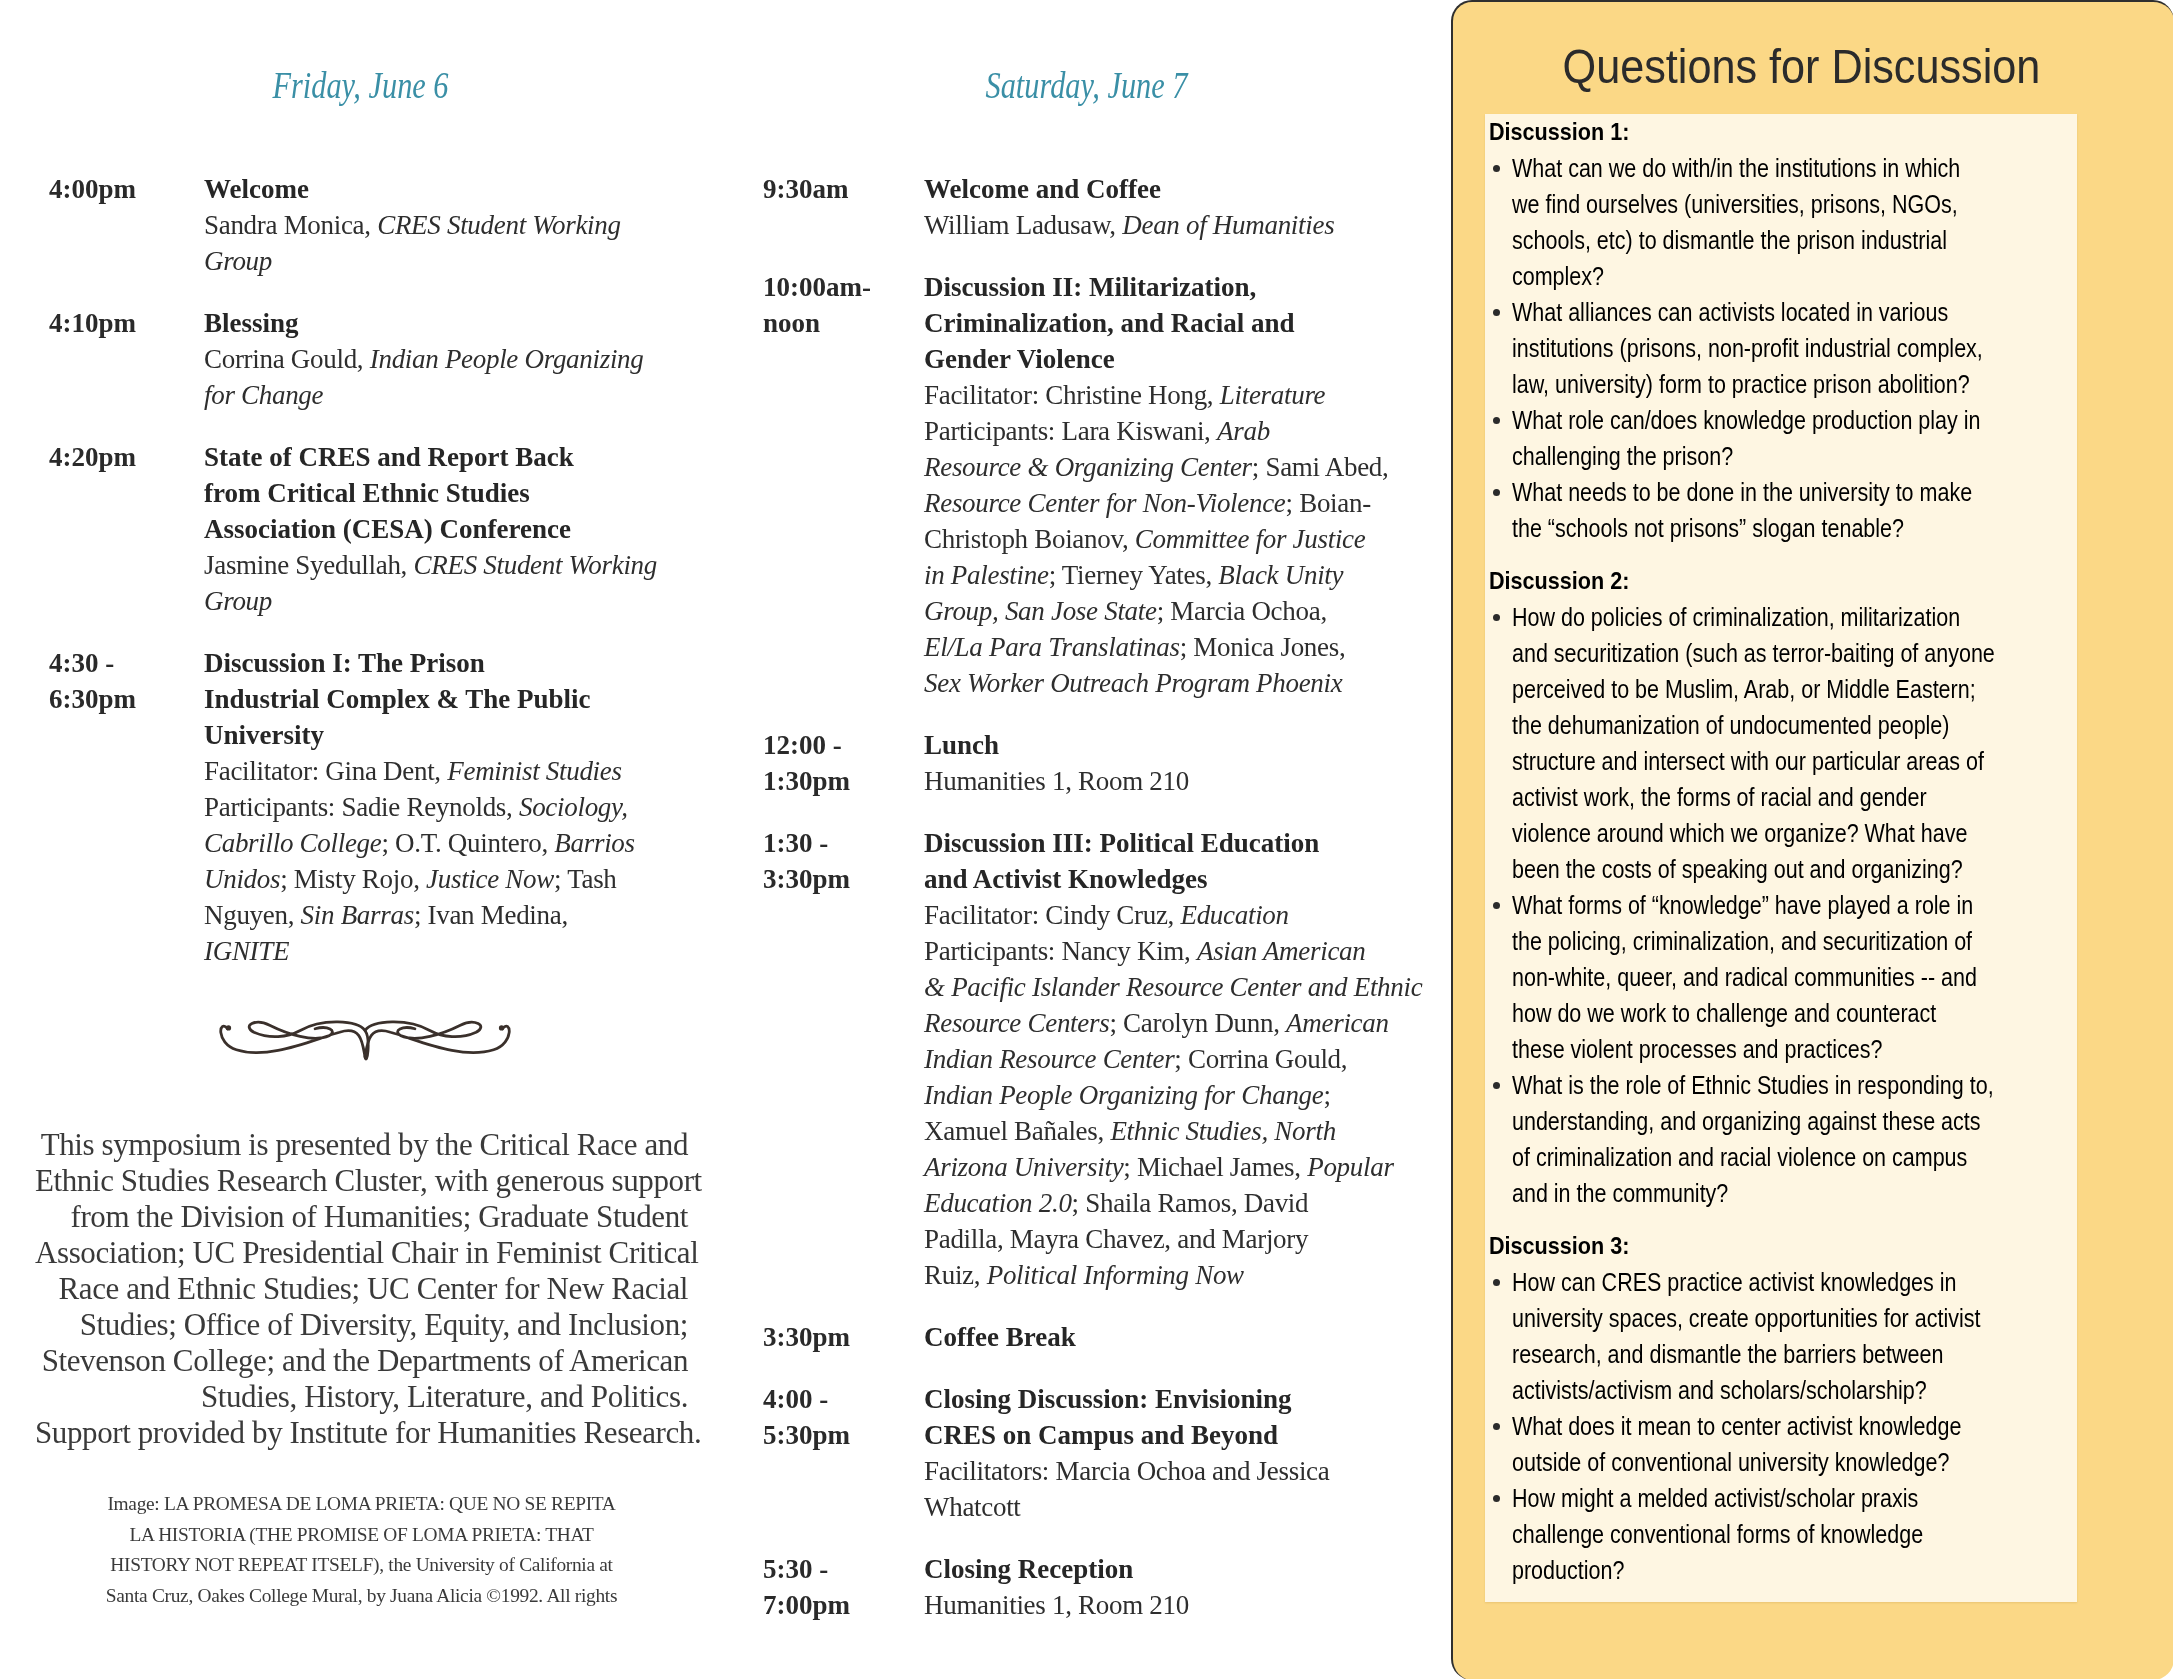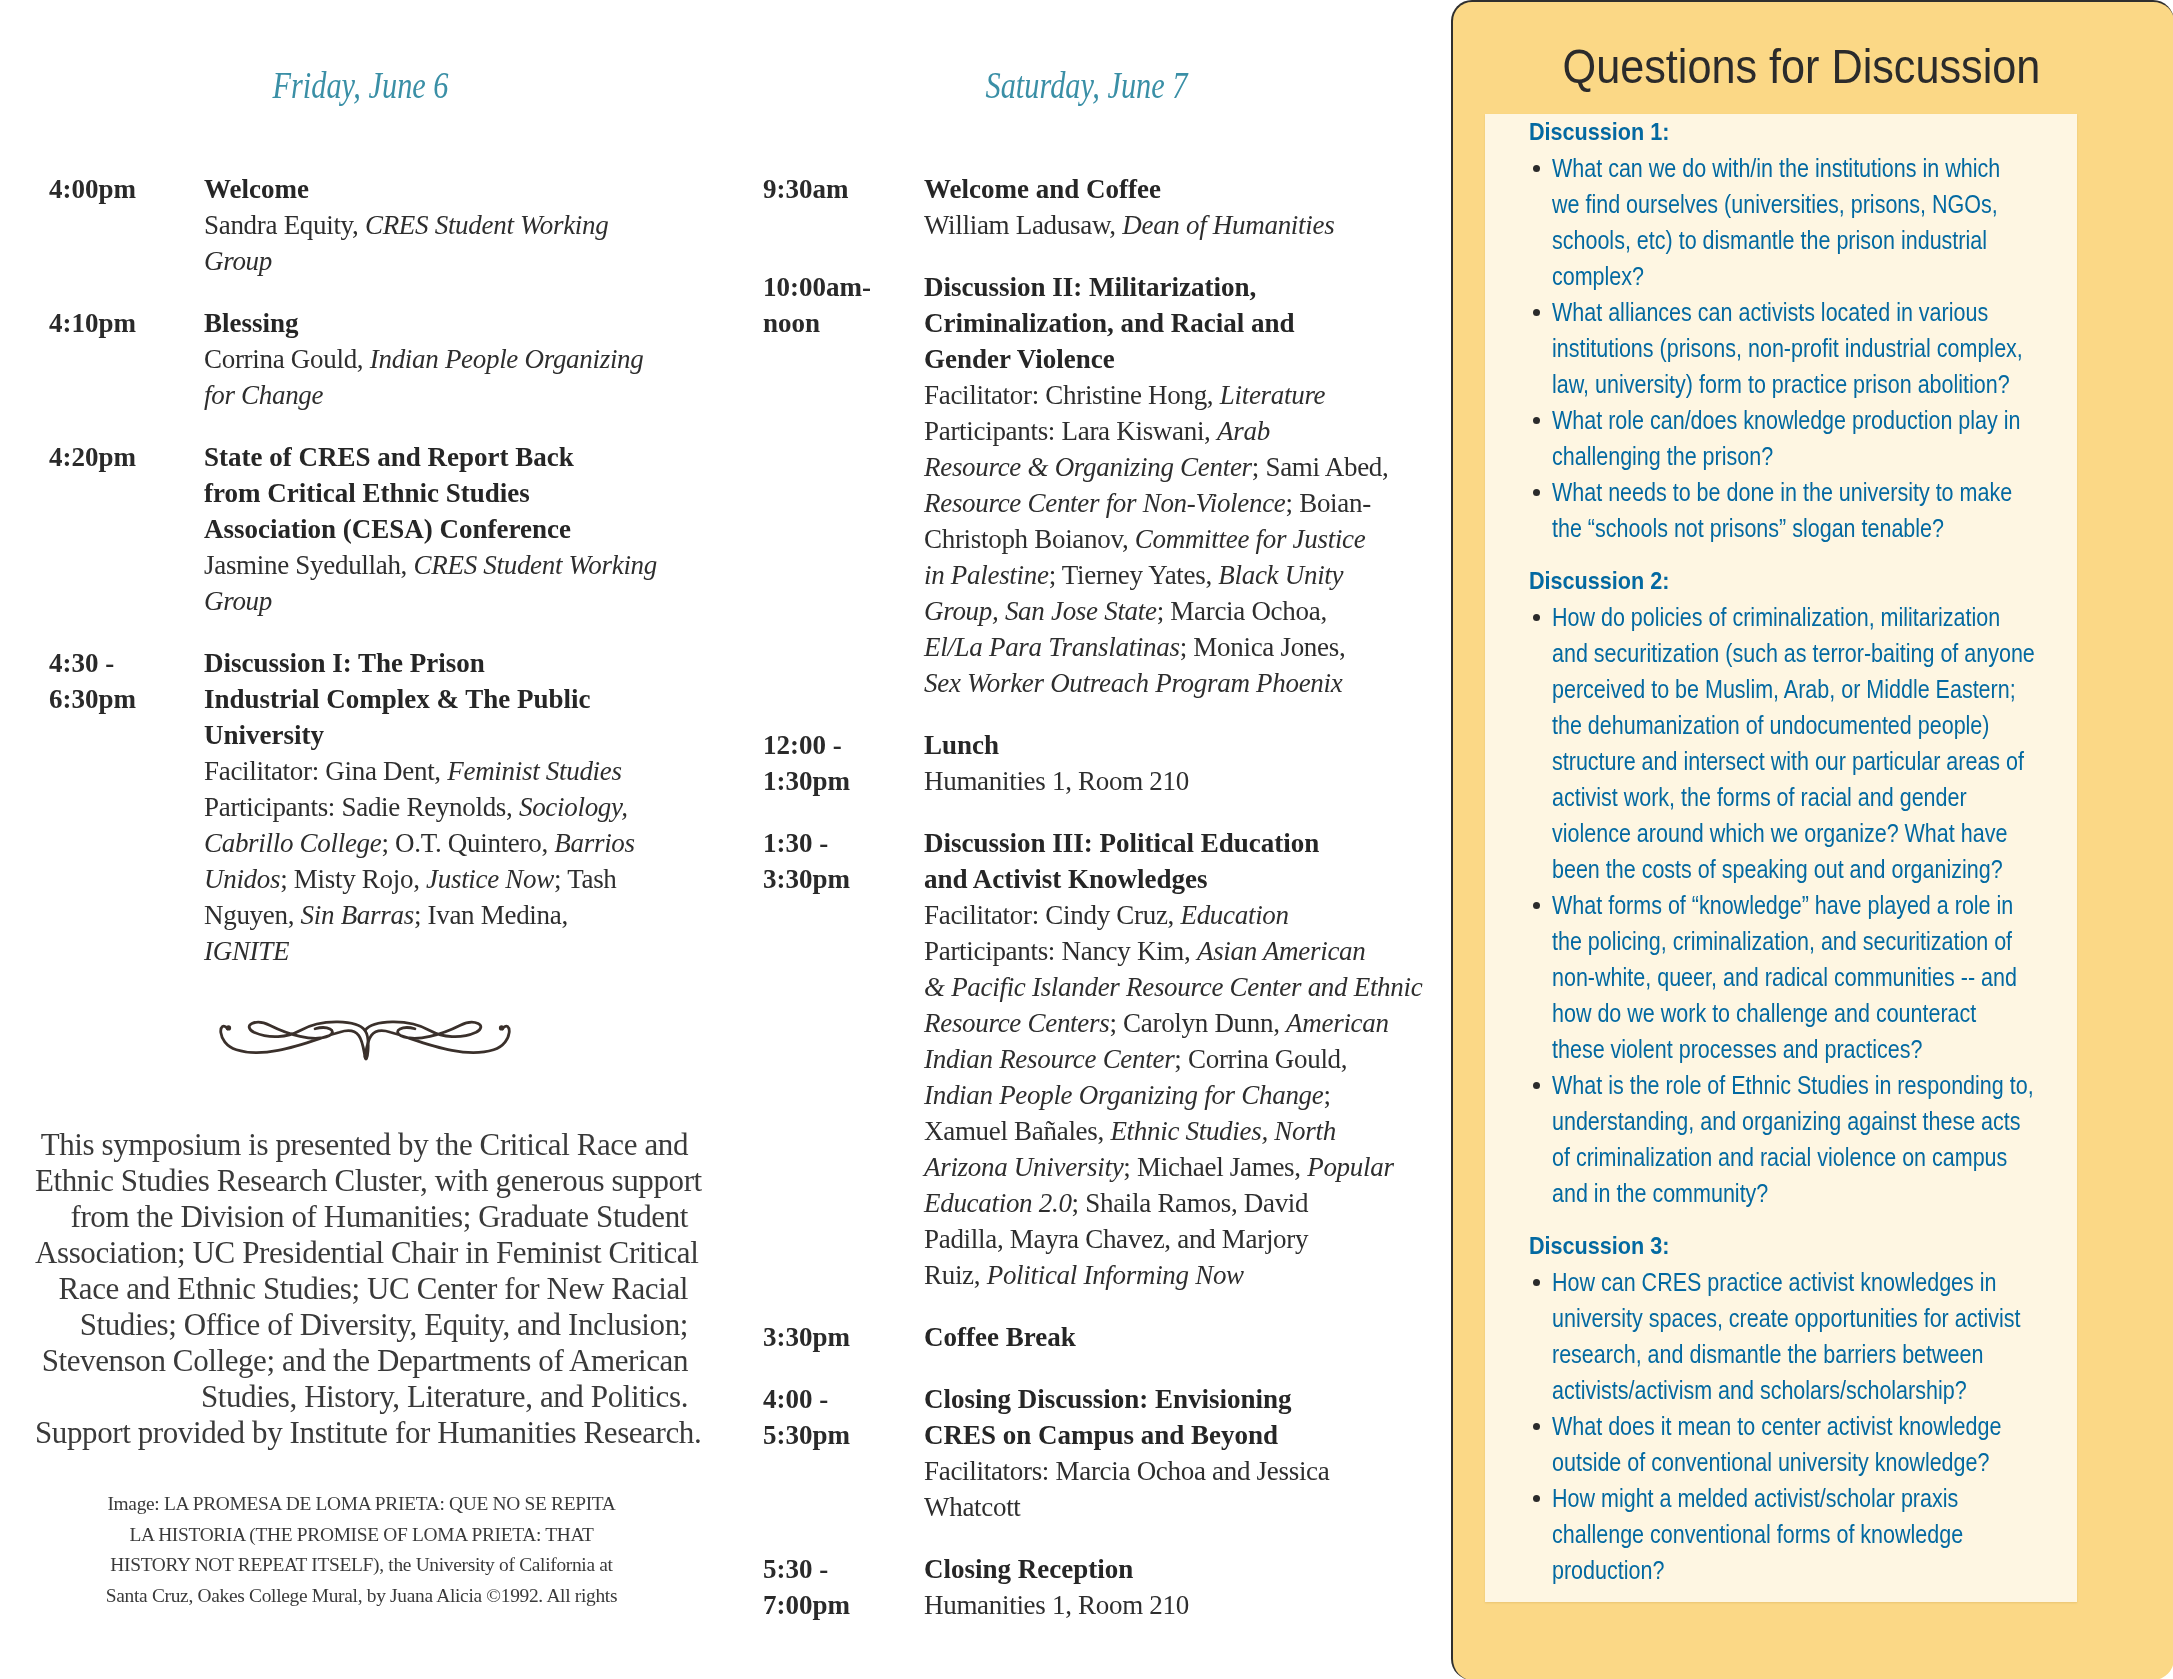--- a/index.html
+++ b/index.html
@@ -53,22 +53,22 @@
   }
   #panel-title {
     position: absolute; left: 0; top: 34px; width: 697px; text-align: center;
     font-family: "Liberation Sans", "DejaVu Sans", sans-serif;
     font-size: 48px; line-height: 62px; color: #2b2b2b;
     transform: scaleX(0.9); transform-origin: 348px 0;
   }
   #qbox {
     position: absolute; left: 32px; top: 112px; width: 592px; height: 1488px;
     background: #fef6e2; box-shadow: 0 0.9px 1.8px rgba(200,160,80,0.35);
-    font-family: "Liberation Sans", "DejaVu Sans", sans-serif; color: #0369a1;
-    padding-top: 0; box-sizing: border-box; padding-left: 40px;
+    font-family: "Liberation Sans", "DejaVu Sans", sans-serif; color: #000000;
+    padding-top: 0; box-sizing: border-box;
   }
   .qsection { margin-bottom: 17px; }
   .qlabel {
     font-weight: bold; font-size: 24px; line-height: 36px; padding-left: 4.4px;
     transform: scaleX(0.9); transform-origin: left; display: block;
   }
   .qitem { position: relative; padding-left: 26.5px; }
   .qbullet {
     position: absolute; left: 8px; top: 15px; width: 7px; height: 7px;
     border-radius: 50%; background: #2b2b2b;
@@ -84,21 +84,21 @@
 <div id="hdr-fri" class="day-header">Friday, June 6</div>
 <div id="hdr-sat" class="day-header">Saturday, June 7</div>
 
 <div id="sched-fri" class="schedule">
     <div class="entry">
       <div class="time">
         <span class="line">4:00pm</span>
       </div>
       <div class="content">
         <span class="line title-line">Welcome</span>
-        <span class="line body-line"><span class="seg">Sandra Equity, </span><span class="seg-italic">CRES Student Working</span></span>
+        <span class="line body-line"><span class="seg">Sandra Monica, </span><span class="seg-italic">CRES Student Working</span></span>
         <span class="line body-line"><span class="seg-italic">Group</span></span>
       </div>
     </div>
     <div class="entry">
       <div class="time">
         <span class="line">4:10pm</span>
       </div>
       <div class="content">
         <span class="line title-line">Blessing</span>
         <span class="line body-line"><span class="seg">Corrina Gould, </span><span class="seg-italic">Indian People Organizing</span></span>

